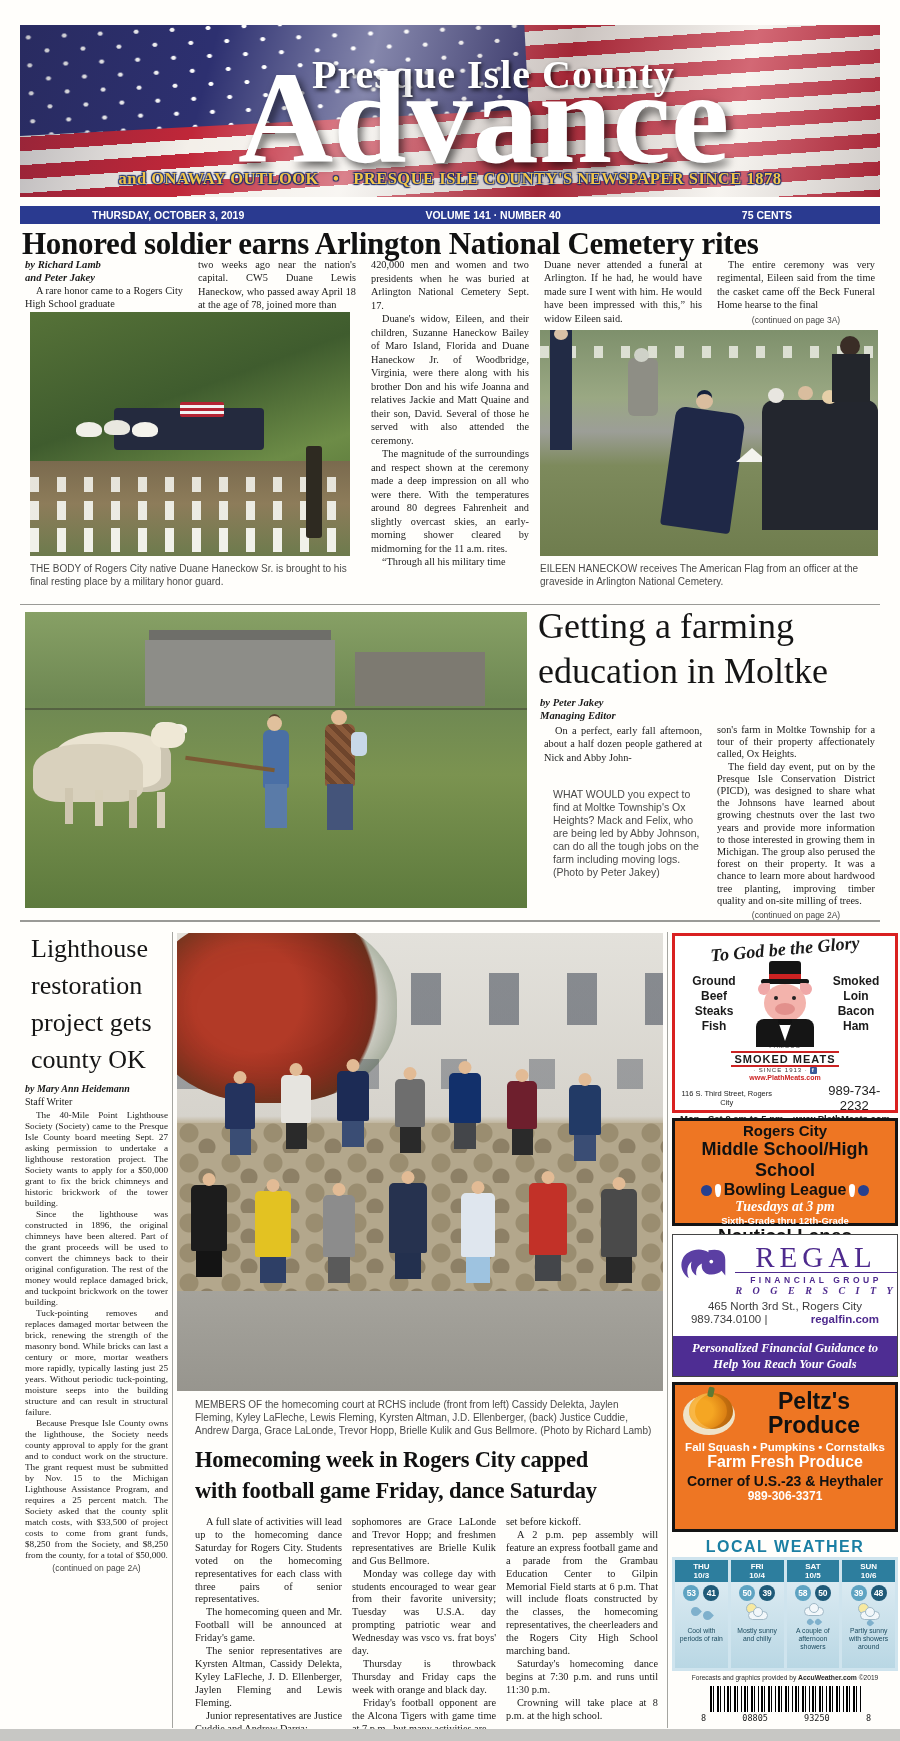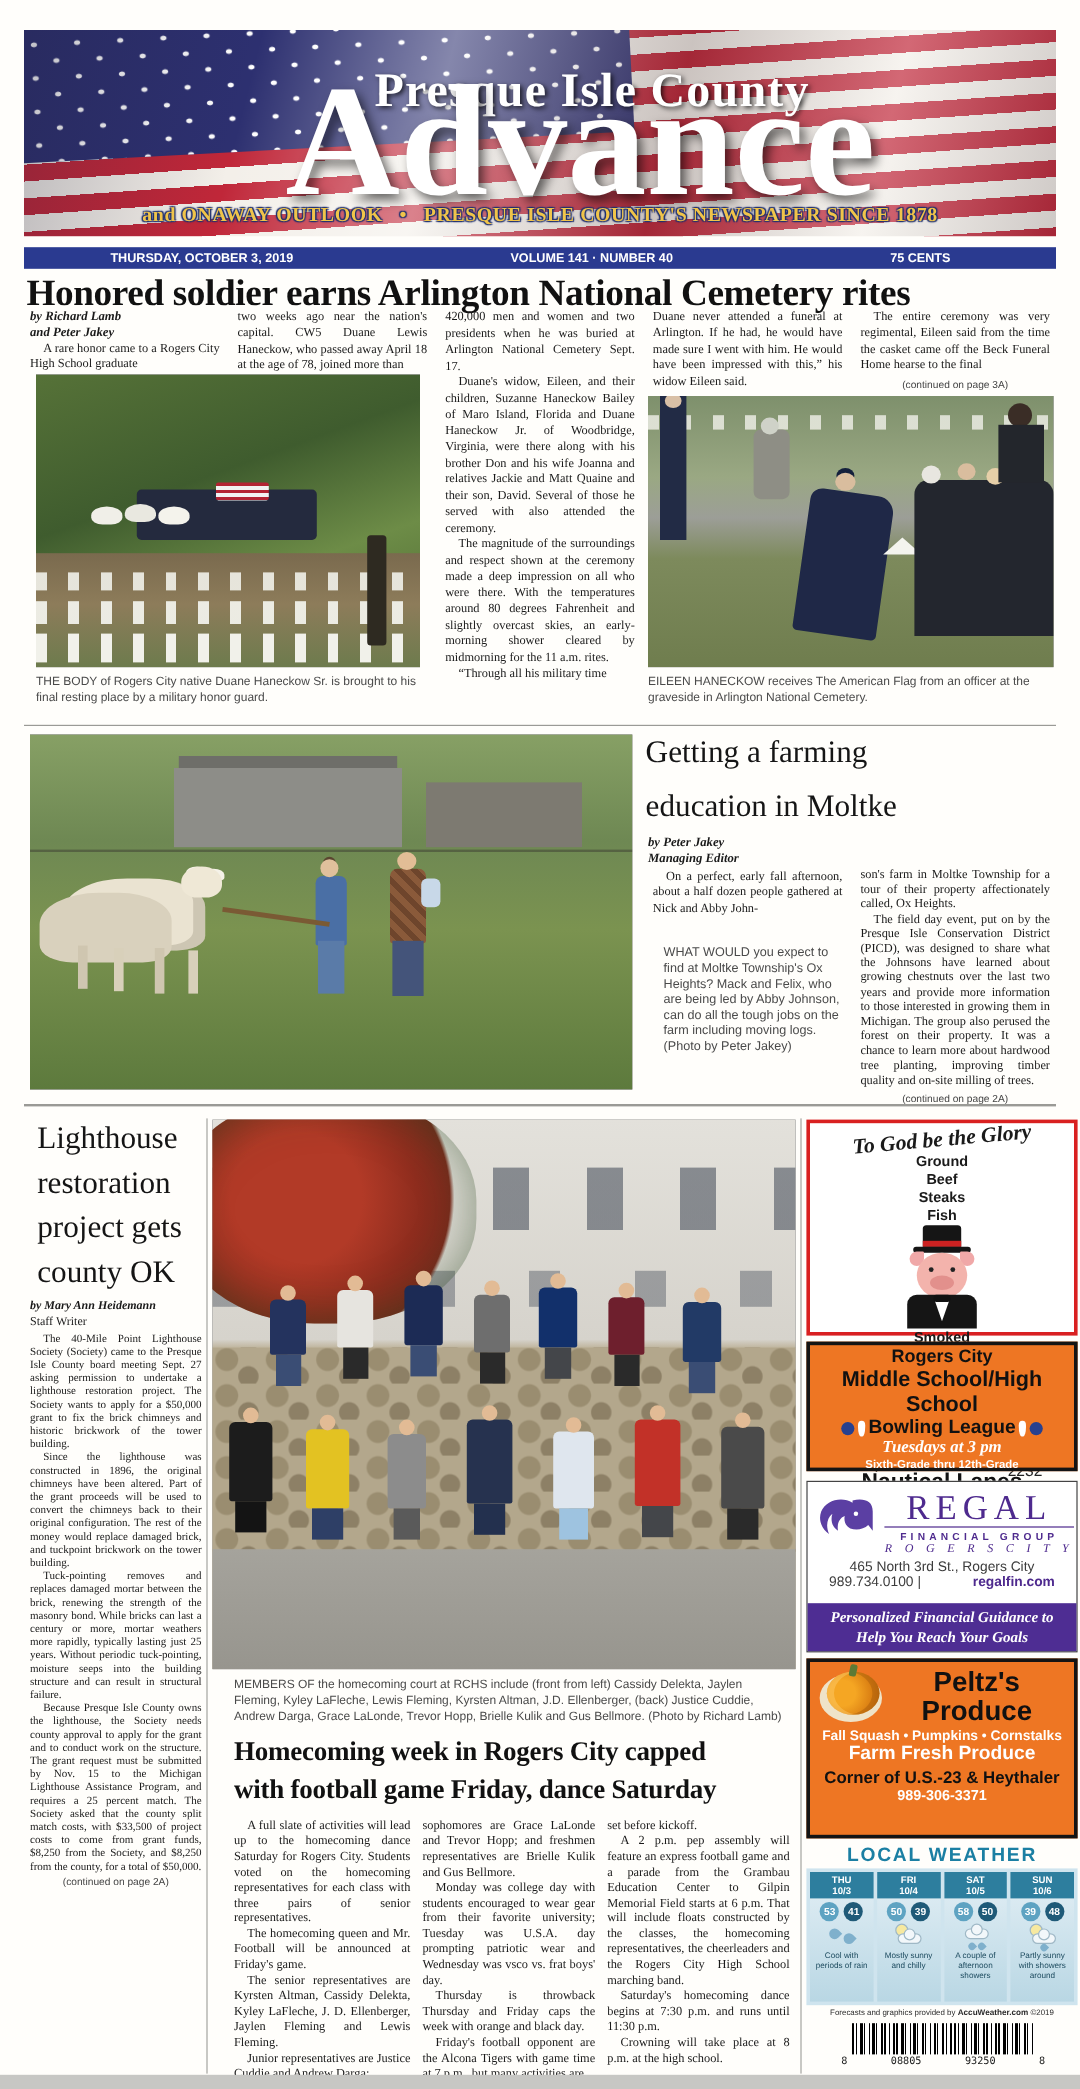--- a/index.html
+++ b/index.html
@@ -46,30 +46,30 @@
   .contd { font-family:"Liberation Sans",sans-serif; font-size:8.5px; color:#444; text-align:center;
            text-indent:0; margin-top:2px; }
   .hrule { height:1px; background:#9a9a96; }
   .vrule { width:1px; background:#a5a5a0; }
 
   
   .photo { position:absolute; overflow:hidden; background:#777; }
   .stones-row { position:absolute; background:repeating-linear-gradient(90deg,#f1f1ea 0 9px,rgba(0,0,0,0) 9px 27px); }
 
   
-  .farm-head { left:538px; top:604px; width:352px; font-size:26px; line-height:45px; font-weight:400; color:#151515; }
+  .farm-head { left:538px; top:604px; width:352px; font-size:36px; line-height:45px; font-weight:400; color:#151515; }
   .lh-head { left:31px; top:930px; width:146px; font-size:26px; line-height:37px; font-weight:400; color:#151515; }
   .hc-head { left:195px; top:1444px; width:468px; font-size:22.5px; line-height:31px; font-weight:bold; letter-spacing:-.2px; color:#111; }
 
   
   .ad { position:absolute; left:672px; width:226px; font-family:"Liberation Sans",sans-serif; }
   .plath { top:933px; height:180px; background:#fff; border:3px solid #d92020; text-align:center; }
   .plath-tag { font-family:"Liberation Serif",serif; font-style:italic; font-weight:bold; font-size:18px;
     transform:rotate(-5deg); margin-top:3px; }
-  .plath-mid { display:flex; align-items:center; justify-content:space-between; padding:0 4px; margin-top:1px;flex-direction:column; }
+  .plath-mid { display:flex; align-items:center; justify-content:center; padding:0 4px; margin-top:1px; }
   .plath-items { width:64px; font-weight:bold; font-size:12px; line-height:15px; }
   .pig { position:relative; width:78px; height:86px; }
   .pig .hat-top { position:absolute; left:23px; top:0; width:32px; height:18px; background:#151515; border-radius:3px 3px 0 0; }
   .pig .hat-band { position:absolute; left:23px; top:13px; width:32px; height:5px; background:#c22; }
   .pig .hat-brim { position:absolute; left:15px; top:18px; width:48px; height:5px; background:#151515; border-radius:3px; }
   .pig .ear { position:absolute; top:22px; width:12px; height:12px; background:#f0a8a8; border-radius:60% 10% 60% 60%; }
   .pig .face { position:absolute; left:18px; top:23px; width:42px; height:38px; background:#f3b3ac; border-radius:50%; }
   .pig .eye { position:absolute; top:35px; width:4px; height:4px; background:#222; border-radius:50%; }
   .pig .snout { position:absolute; left:29px; top:42px; width:20px; height:12px; background:#e2908c; border-radius:50%; }
   .pig .tux { position:absolute; left:10px; top:58px; width:58px; height:28px; background:#151515; border-radius:8px 8px 0 0; }
@@ -101,21 +101,21 @@
   .bowl-l7 { font-size:10.5px; font-weight:bold; color:#15205e; font-family:"Liberation Serif",serif; }
   .ball { display:inline-block; width:11px; height:11px; border-radius:50%; background:#27408f; }
   .pin { display:inline-block; width:6px; height:13px; background:#fff; border-radius:50% 50% 40% 40%/ 28% 28% 60% 60%; }
 
   .regal { top:1234px; height:143px; background:#fff; border:1px solid #444; text-align:center; }
   .regal-top { display:flex; align-items:center; justify-content:center; gap:6px; padding-top:6px; }
   .regal-name { color:#4e2a8e; }
   .regal-word { font-family:"Liberation Serif",serif; font-size:29px; letter-spacing:5px; color:#4e2a8e; line-height:28px; }
   .regal-fin { font-size:8.5px; letter-spacing:3.5px; color:#4e2a8e; font-weight:bold;
     border-top:1px solid #4e2a8e; padding-top:2px; margin-top:1px; }
-  .regal-city { font-family:"Liberation Serif",serif; font-style:italic; font-size:10px; letter-spacing:4px; color:#4e2a8e; }
+  .regal-city { font-family:"Liberation Serif",serif; font-style:italic; font-size:10px; letter-spacing:4px; color:#4e2a8e;font-weight:bold; }
   .regal-addr { font-size:11.5px; color:#3c3c3c; margin-top:3px; }
   .regal-line { font-size:11.5px; color:#3c3c3c; margin-top:1px; }
   .regal-site { color:#4e2a8e; font-weight:bold;padding-left:40px; }
   .regal-band { position:absolute; left:0; right:0; bottom:0; height:40px; background:#4e2d93; color:#fff;
     font-family:"Liberation Serif",serif; font-style:italic; font-weight:bold; font-size:12.5px;
     line-height:16px; padding-top:4px; }
 
   .peltz { top:1382px; height:150px; background:#ee7623; border:3px solid #141414; text-align:center; color:#111; }
   .peltz-topline { display:flex; align-items:center; padding:2px 10px 0 6px; }
   .pumpwrap { position:relative; width:62px; height:52px; }

